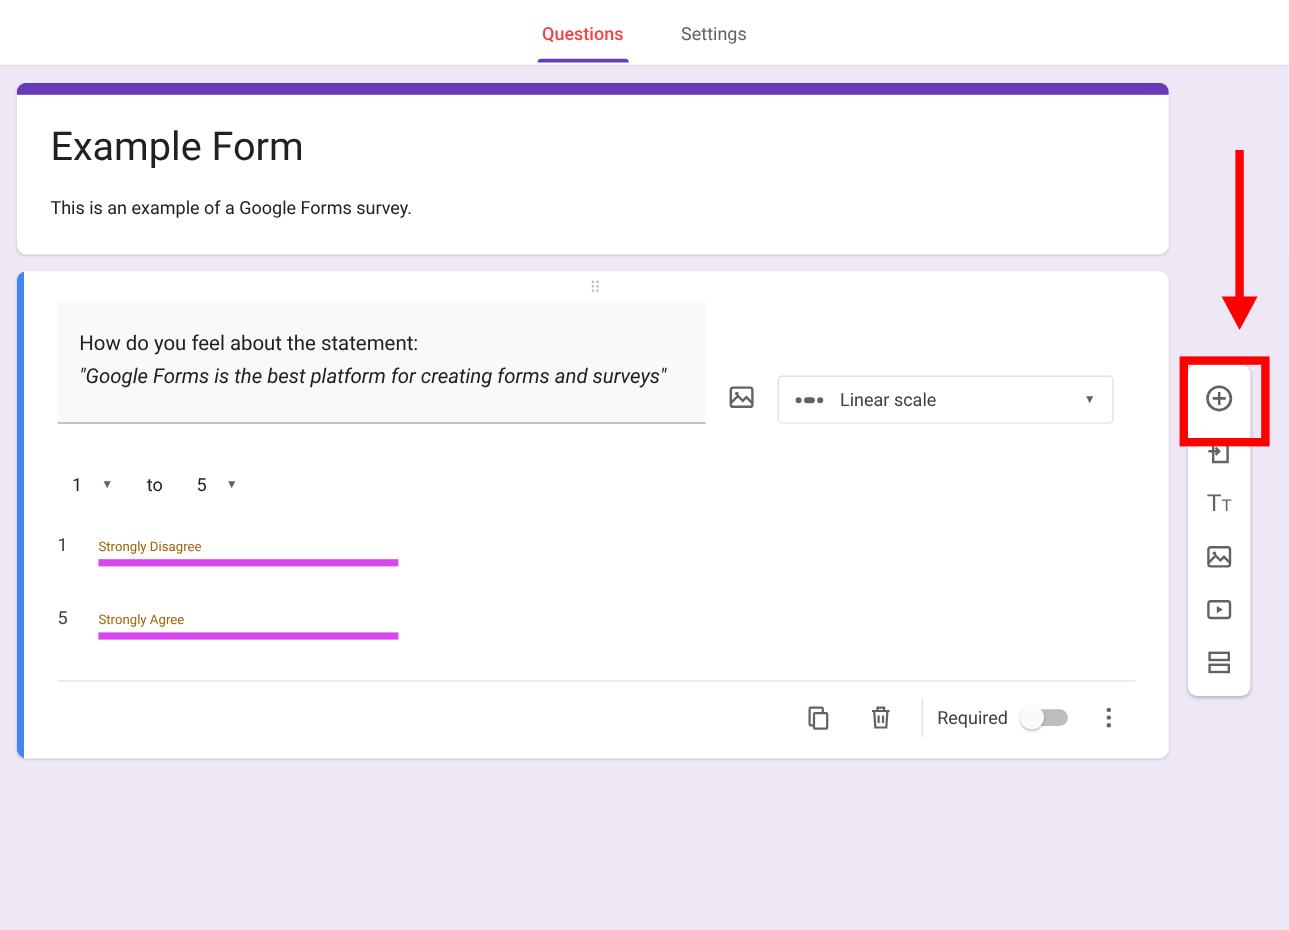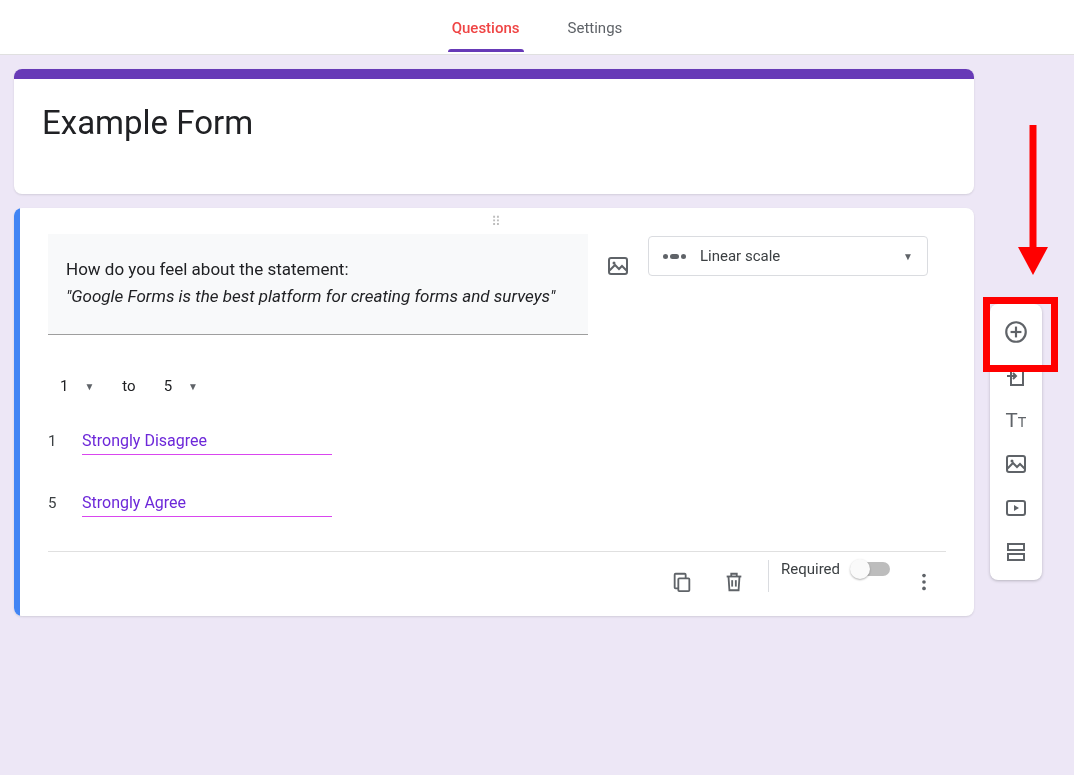--- a/index.html
+++ b/index.html
@@ -88,21 +88,21 @@
     top: 6px; left: 0; right: 0;
     display: flex;
     justify-content: center;
     color: #bdbdbd;
     letter-spacing: 2px;
     font-size: 13px;
     cursor: grab;
   }
   .q-row1 {
     display: flex;
-    align-items: flex-start;
+    align-items: flex-end;
     gap: 8px;
     margin-top: 14px;
   }
   .q-text-box {
     flex: 1;
     background: #f8f9fa;
     padding: 22px 18px 24px 18px;
     font-size: 17px;
     line-height: 1.6;
     border-bottom: 1px solid #9e9e9e;
@@ -155,32 +155,32 @@
     gap: 24px;
     margin-bottom: 34px;
     font-size: 15px;
   }
   .scale-label-row .num {
     width: 10px;
     color: #3c4043;
   }
   .scale-label-input {
     border: none;
-    border-bottom: 1px solid #d946ef;
-    font-size: 16px;
+    border-bottom: 6px solid #d946ef;
+    font-size: 11px;
     padding: 4px 0;
     width: 250px;
     outline: none;
     font-family: inherit;
-    color: #6d28d9;
+    color: #a16207;
   }
   .q-footer {
     border-top: 1px solid #e0e0e0;
     display: flex;
-    align-items: flex-start;
+    align-items: center;
     justify-content: flex-end;
     gap: 8px;
     padding: 8px 0 12px 0;
     margin-top: 8px;
   }
   .icon-btn {
     width: 44px; height: 44px;
     display: flex; align-items: center; justify-content: center;
     color: #5f6368;
     cursor: pointer;
@@ -278,20 +278,21 @@
   <div class="tab active">Questions</div>
   <div class="tab">Settings</div>
 </div>
 
 <div class="canvas">
 
   <div class="card header-card">
     <div class="topbar"></div>
     <div class="pad">
       <h1 class="form-title">Example Form</h1>
+      <p class="form-desc">This is an example of a Google Forms survey.</p>
     </div>
   </div>
 
   <div class="card question-card">
     <div class="q-leftbar"></div>
     <div class="q-body">
       <div class="drag-handle">⠿</div>
 
       <div class="q-row1">
         <div class="q-text-box">

